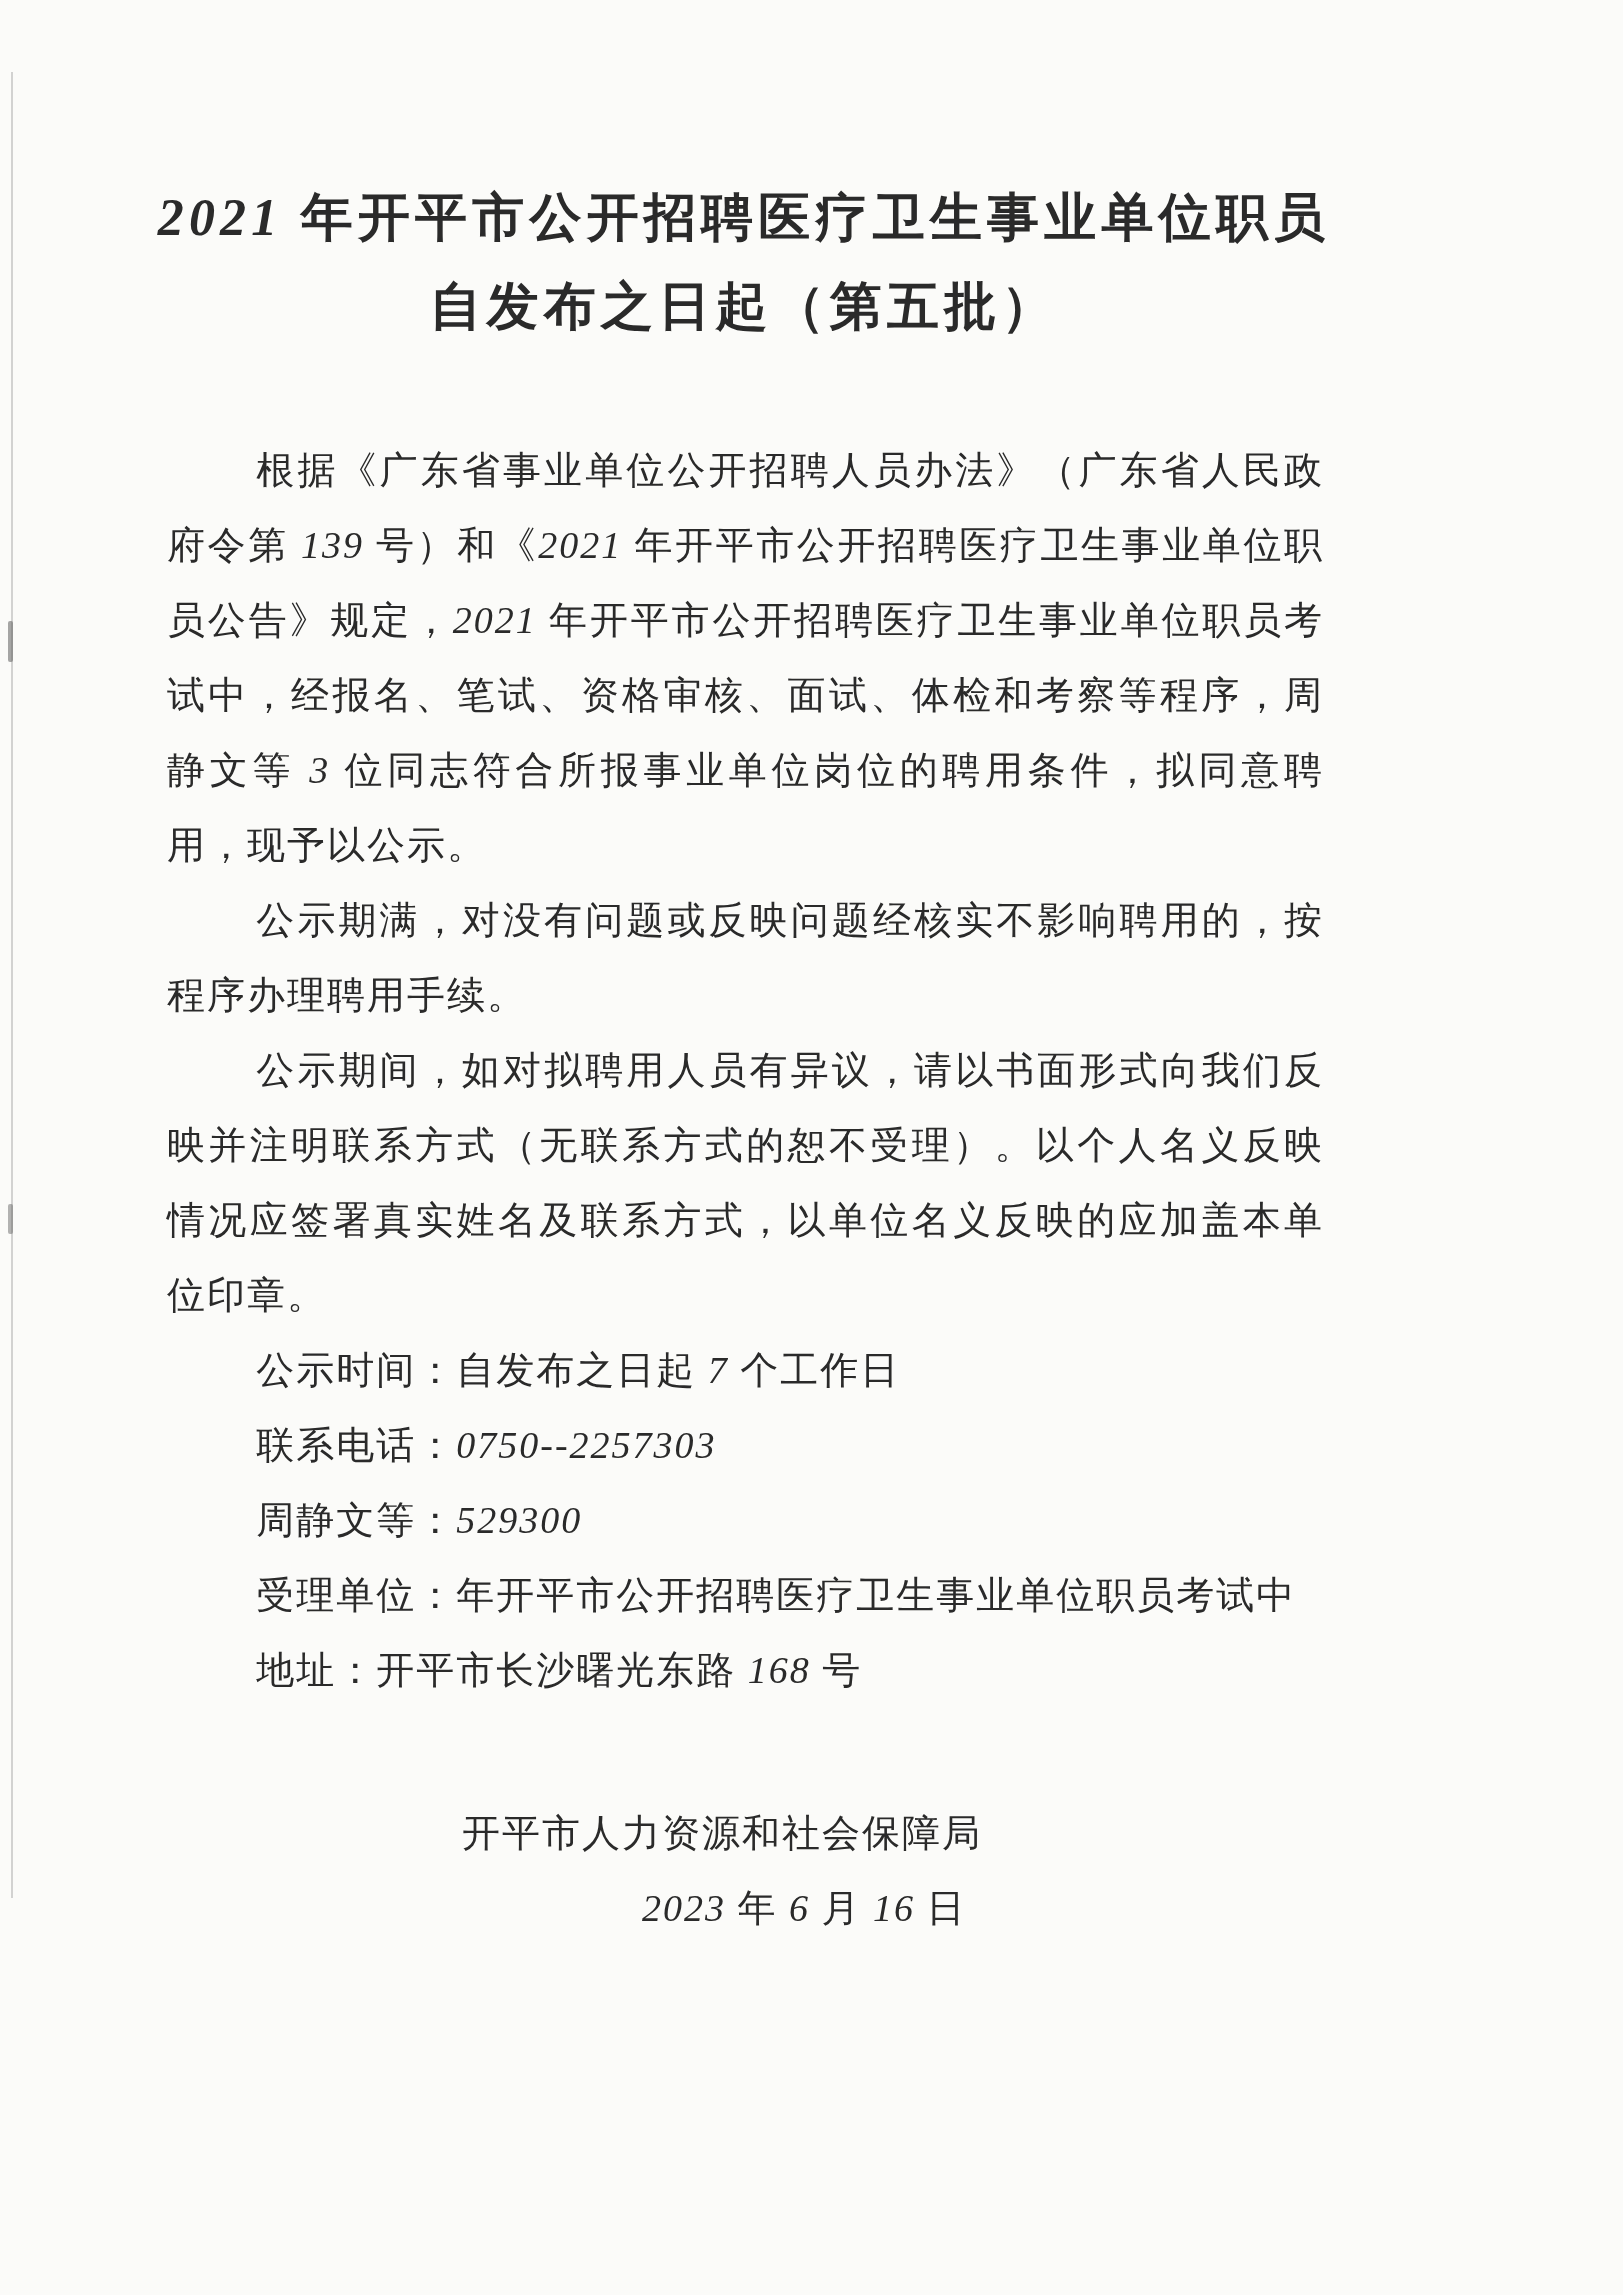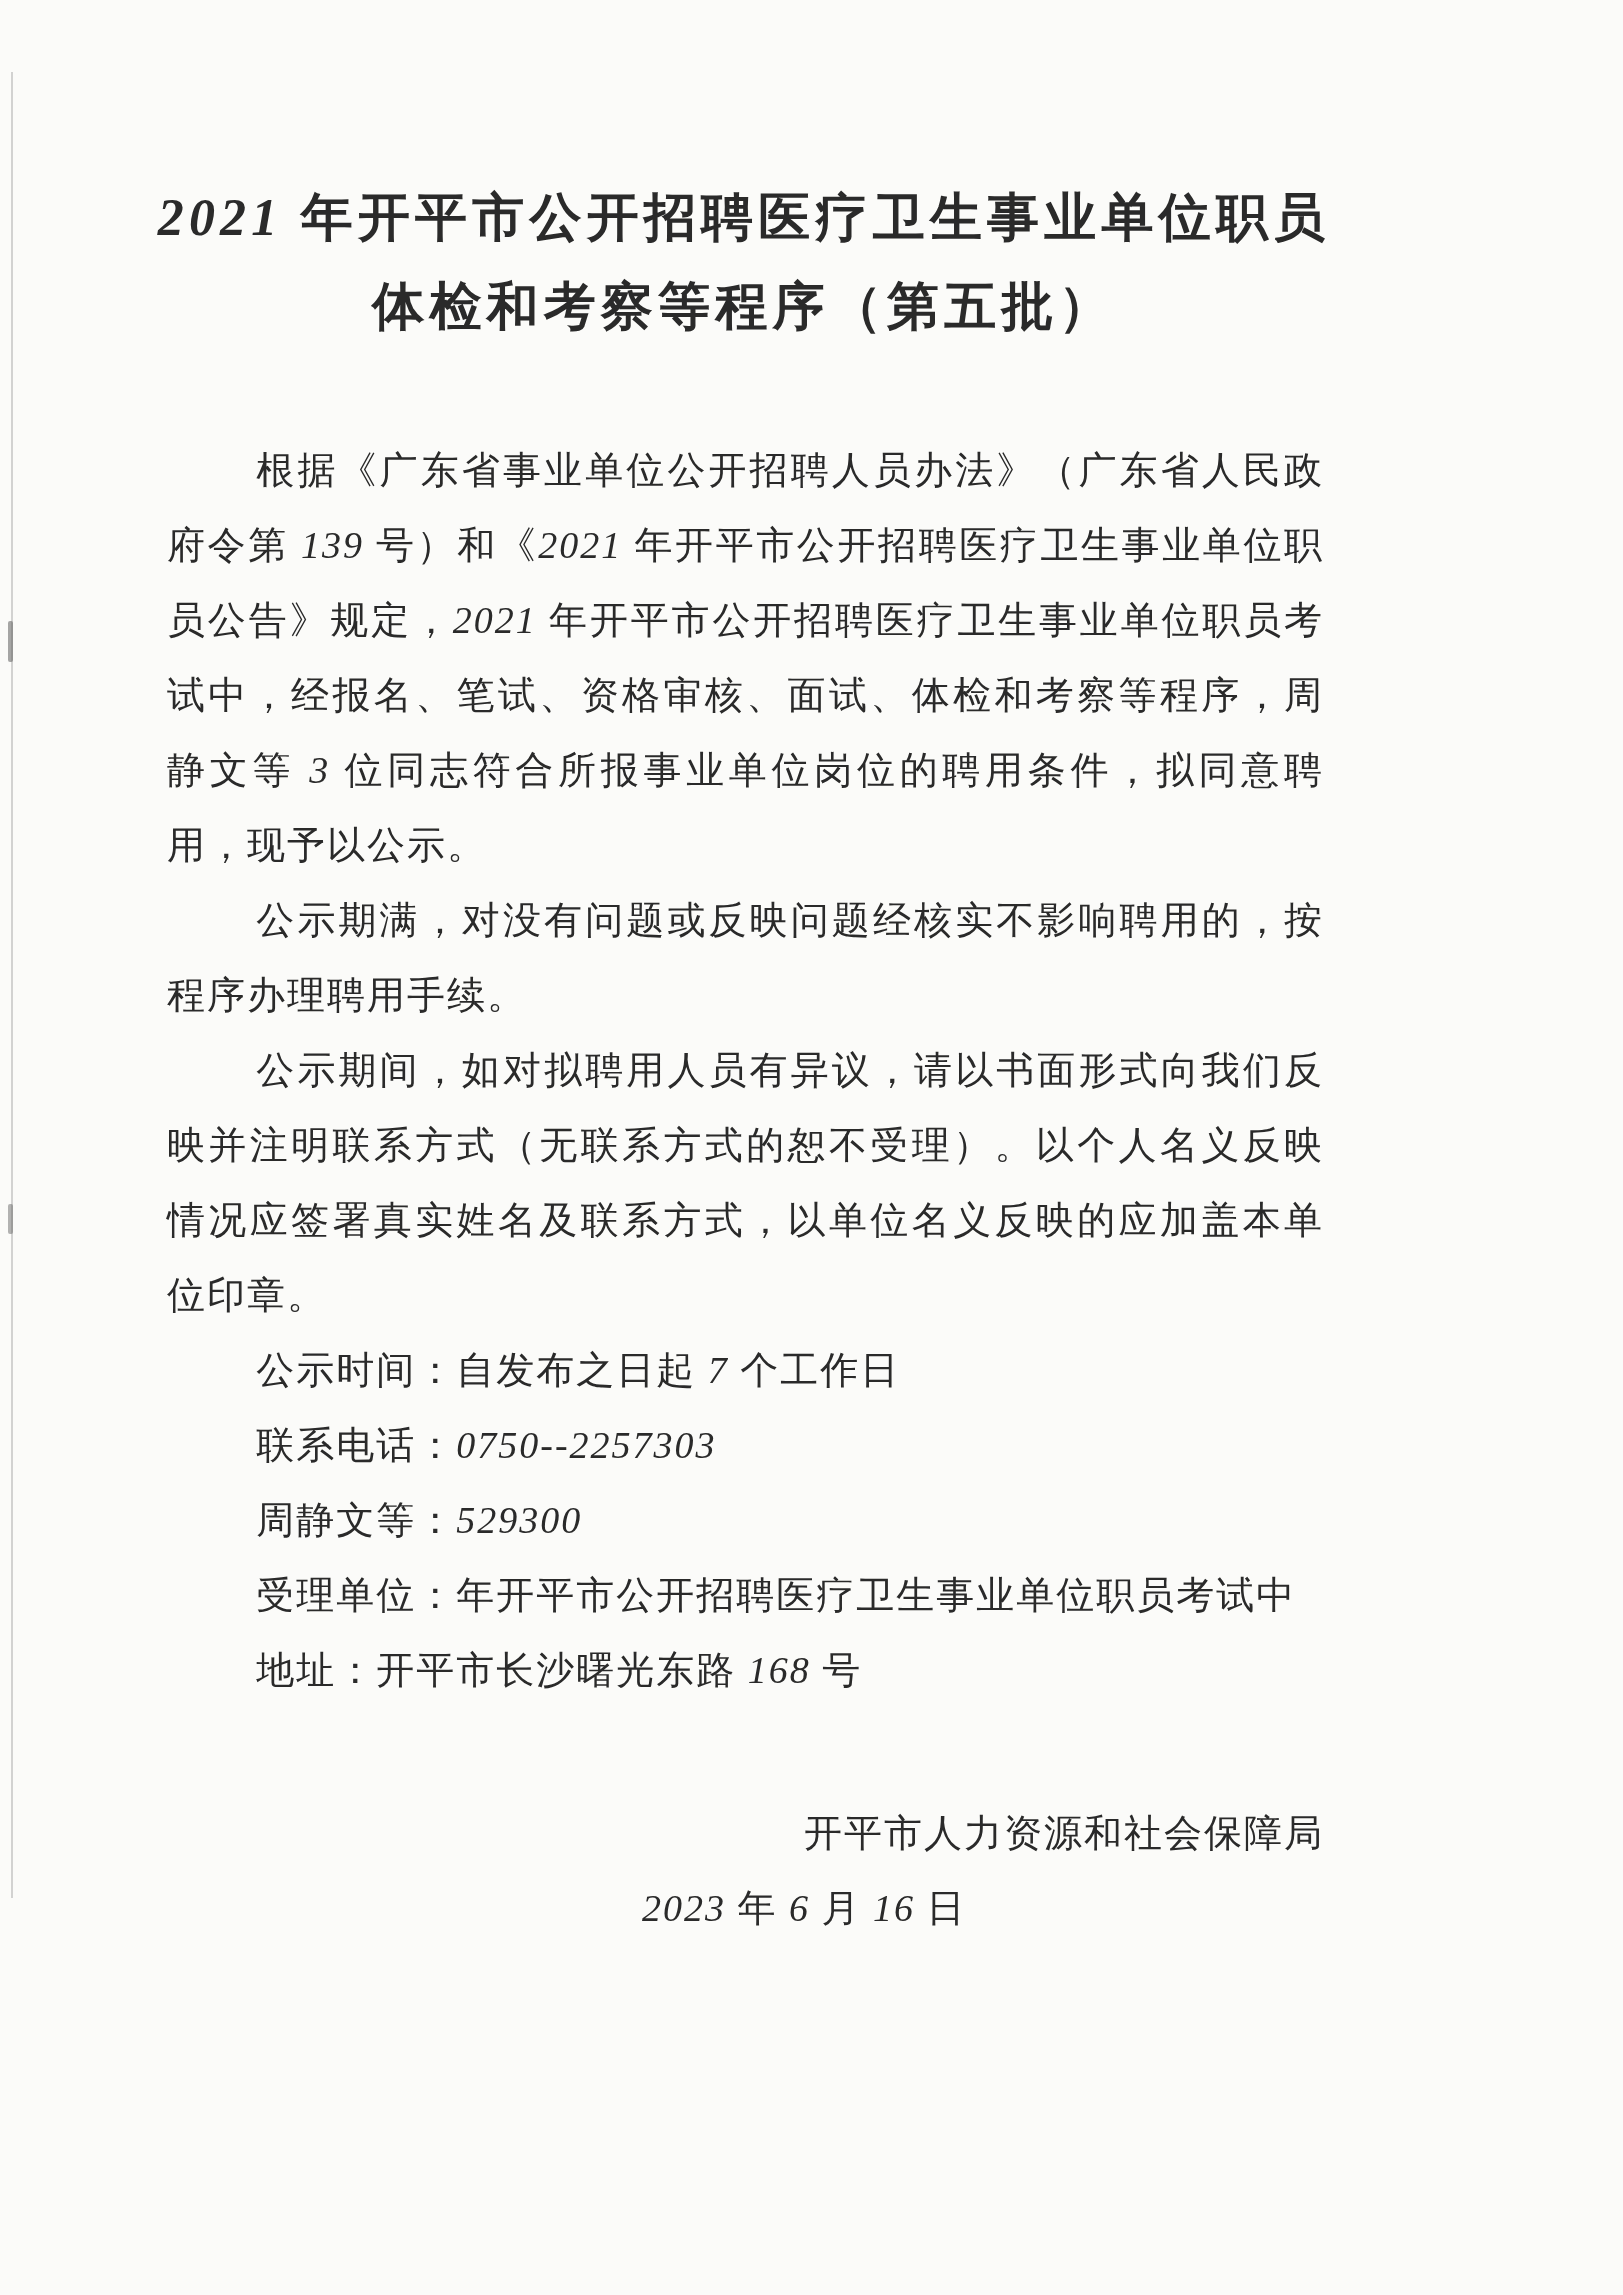--- a/index.html
+++ b/index.html
@@ -46,40 +46,40 @@
     line-height: 75px;
     letter-spacing: 2px;
     text-align: justify;
   }
   .para {
     margin: 0;
     text-indent: 2.35em;
   }
   .signature {
     margin: 88px 0 0 295px;
-    text-align: right;
+    text-align: left;
     text-indent: 0;
   }
   .issue-date {
     margin: 0 0 0 475px;
     text-indent: 0;
   }
 </style>
 </head>
 <body>
 
 <div class="page">
   <div class="scan-edge"></div>
   <div class="scan-mark mark1"></div>
   <div class="scan-mark mark2"></div>
 
   <div class="content">
     <h1 class="title">
       <span class="tline">2021 年开平市公开招聘医疗卫生事业单位职员</span>
-      <span class="tline">体检和考察等程序（第五批）</span>
+      <span class="tline">自发布之日起（第五批）</span>
     </h1>
 
     <div class="bodytext">
       <p class="para">根据《广东省事业单位公开招聘人员办法》（广东省人民政府令第 139 号）和《2021 年开平市公开招聘医疗卫生事业单位职员公告》规定，2021 年开平市公开招聘医疗卫生事业单位职员考试中，经报名、笔试、资格审核、面试、体检和考察等程序，周静文等 3 位同志符合所报事业单位岗位的聘用条件，拟同意聘用，现予以公示。</p>
       <p class="para">公示期满，对没有问题或反映问题经核实不影响聘用的，按程序办理聘用手续。</p>
       <p class="para">公示期间，如对拟聘用人员有异议，请以书面形式向我们反映并注明联系方式（无联系方式的恕不受理）。以个人名义反映情况应签署真实姓名及联系方式，以单位名义反映的应加盖本单位印章。</p>
 
       <p class="para info"><span class="lbl">公示时间：</span><span class="val">自发布之日起 7 个工作日</span></p>
 
       <p class="para info"><span class="lbl">联系电话：</span><span class="val">0750--2257303</span></p>

